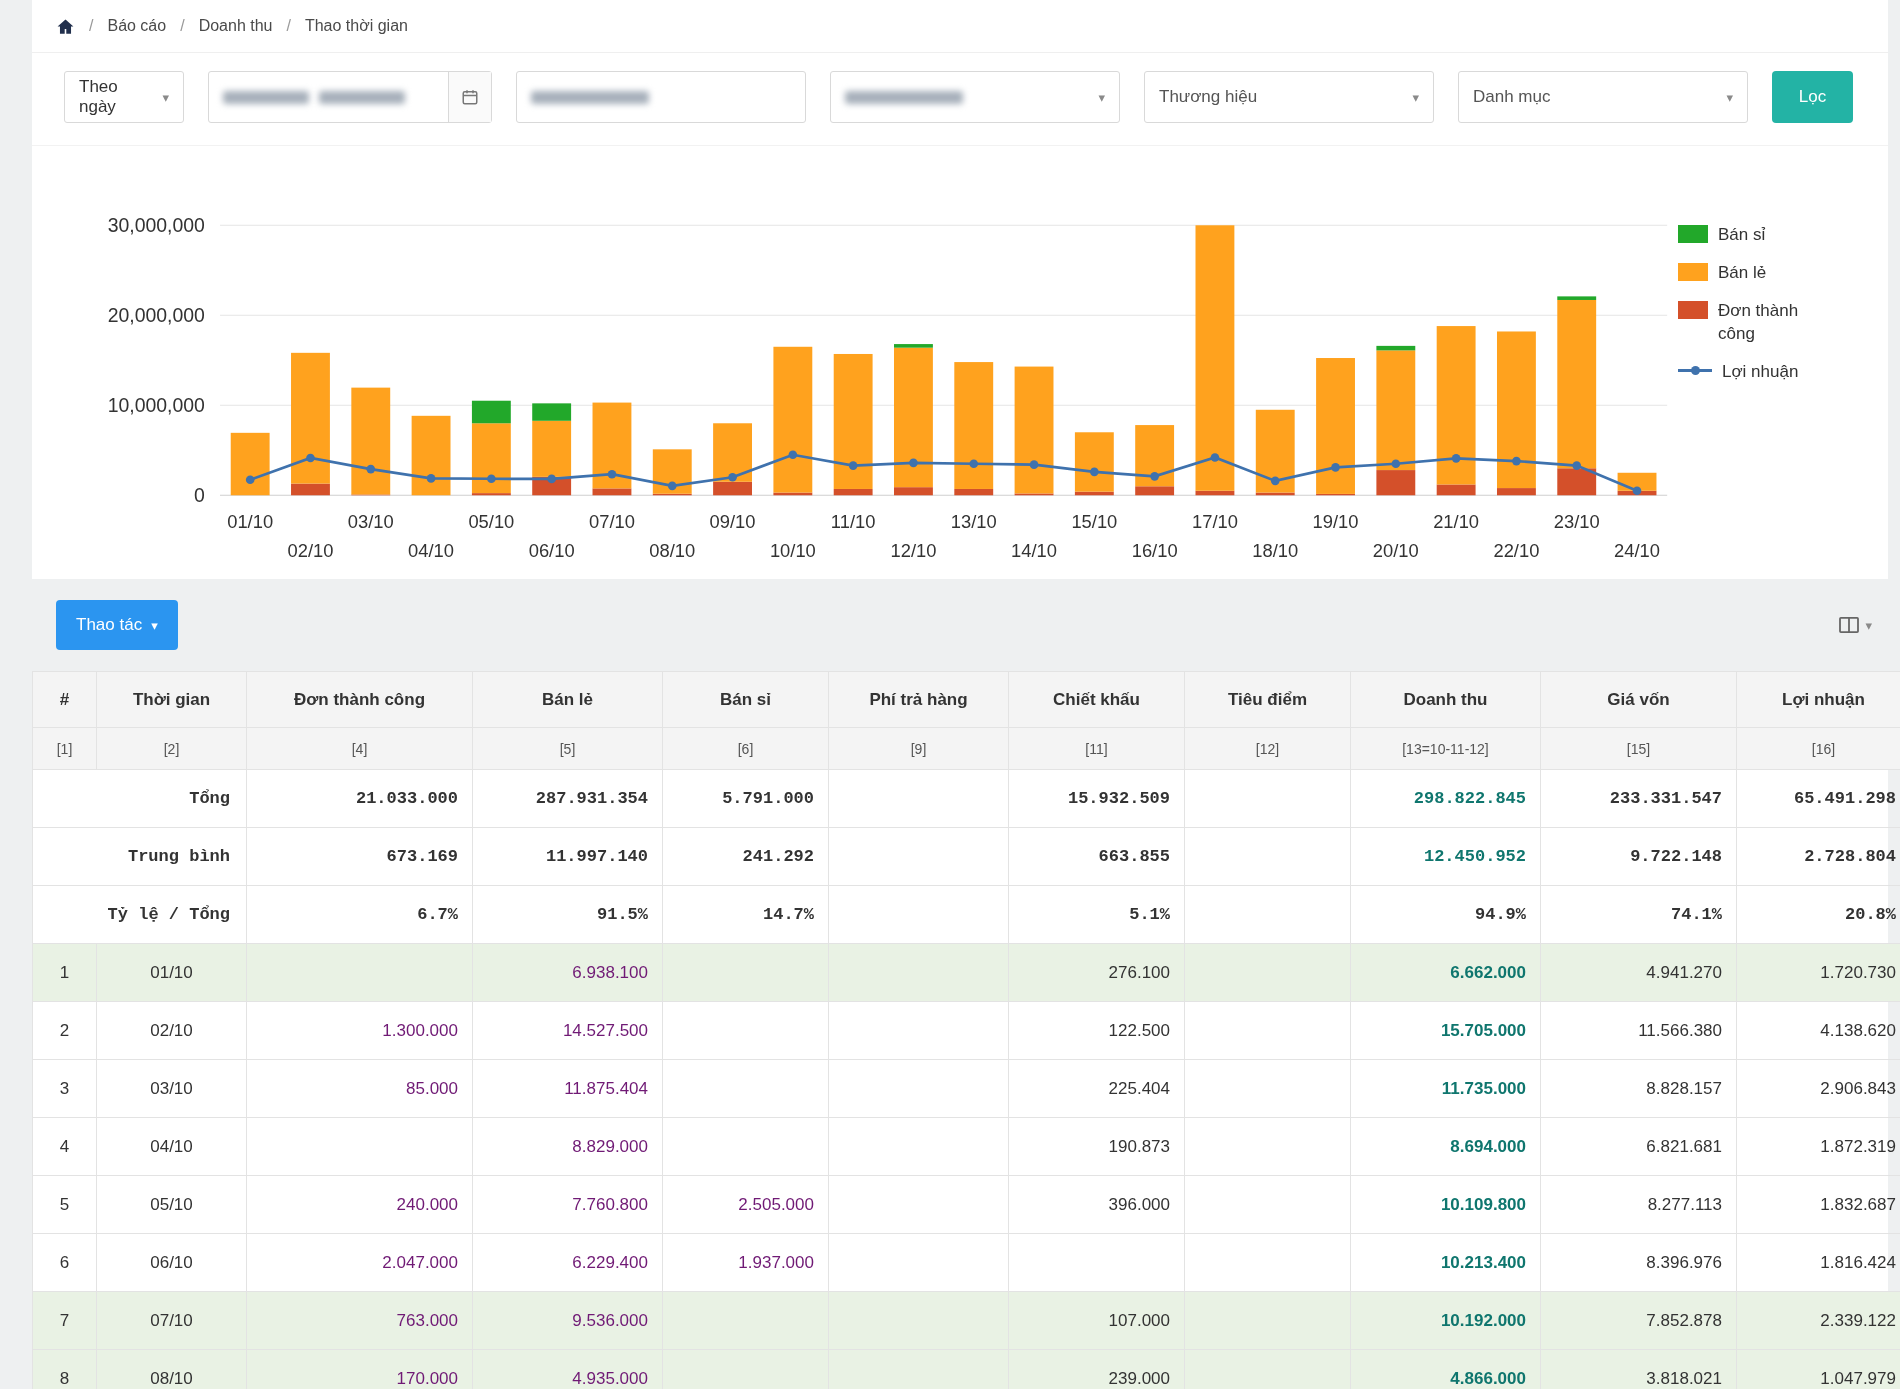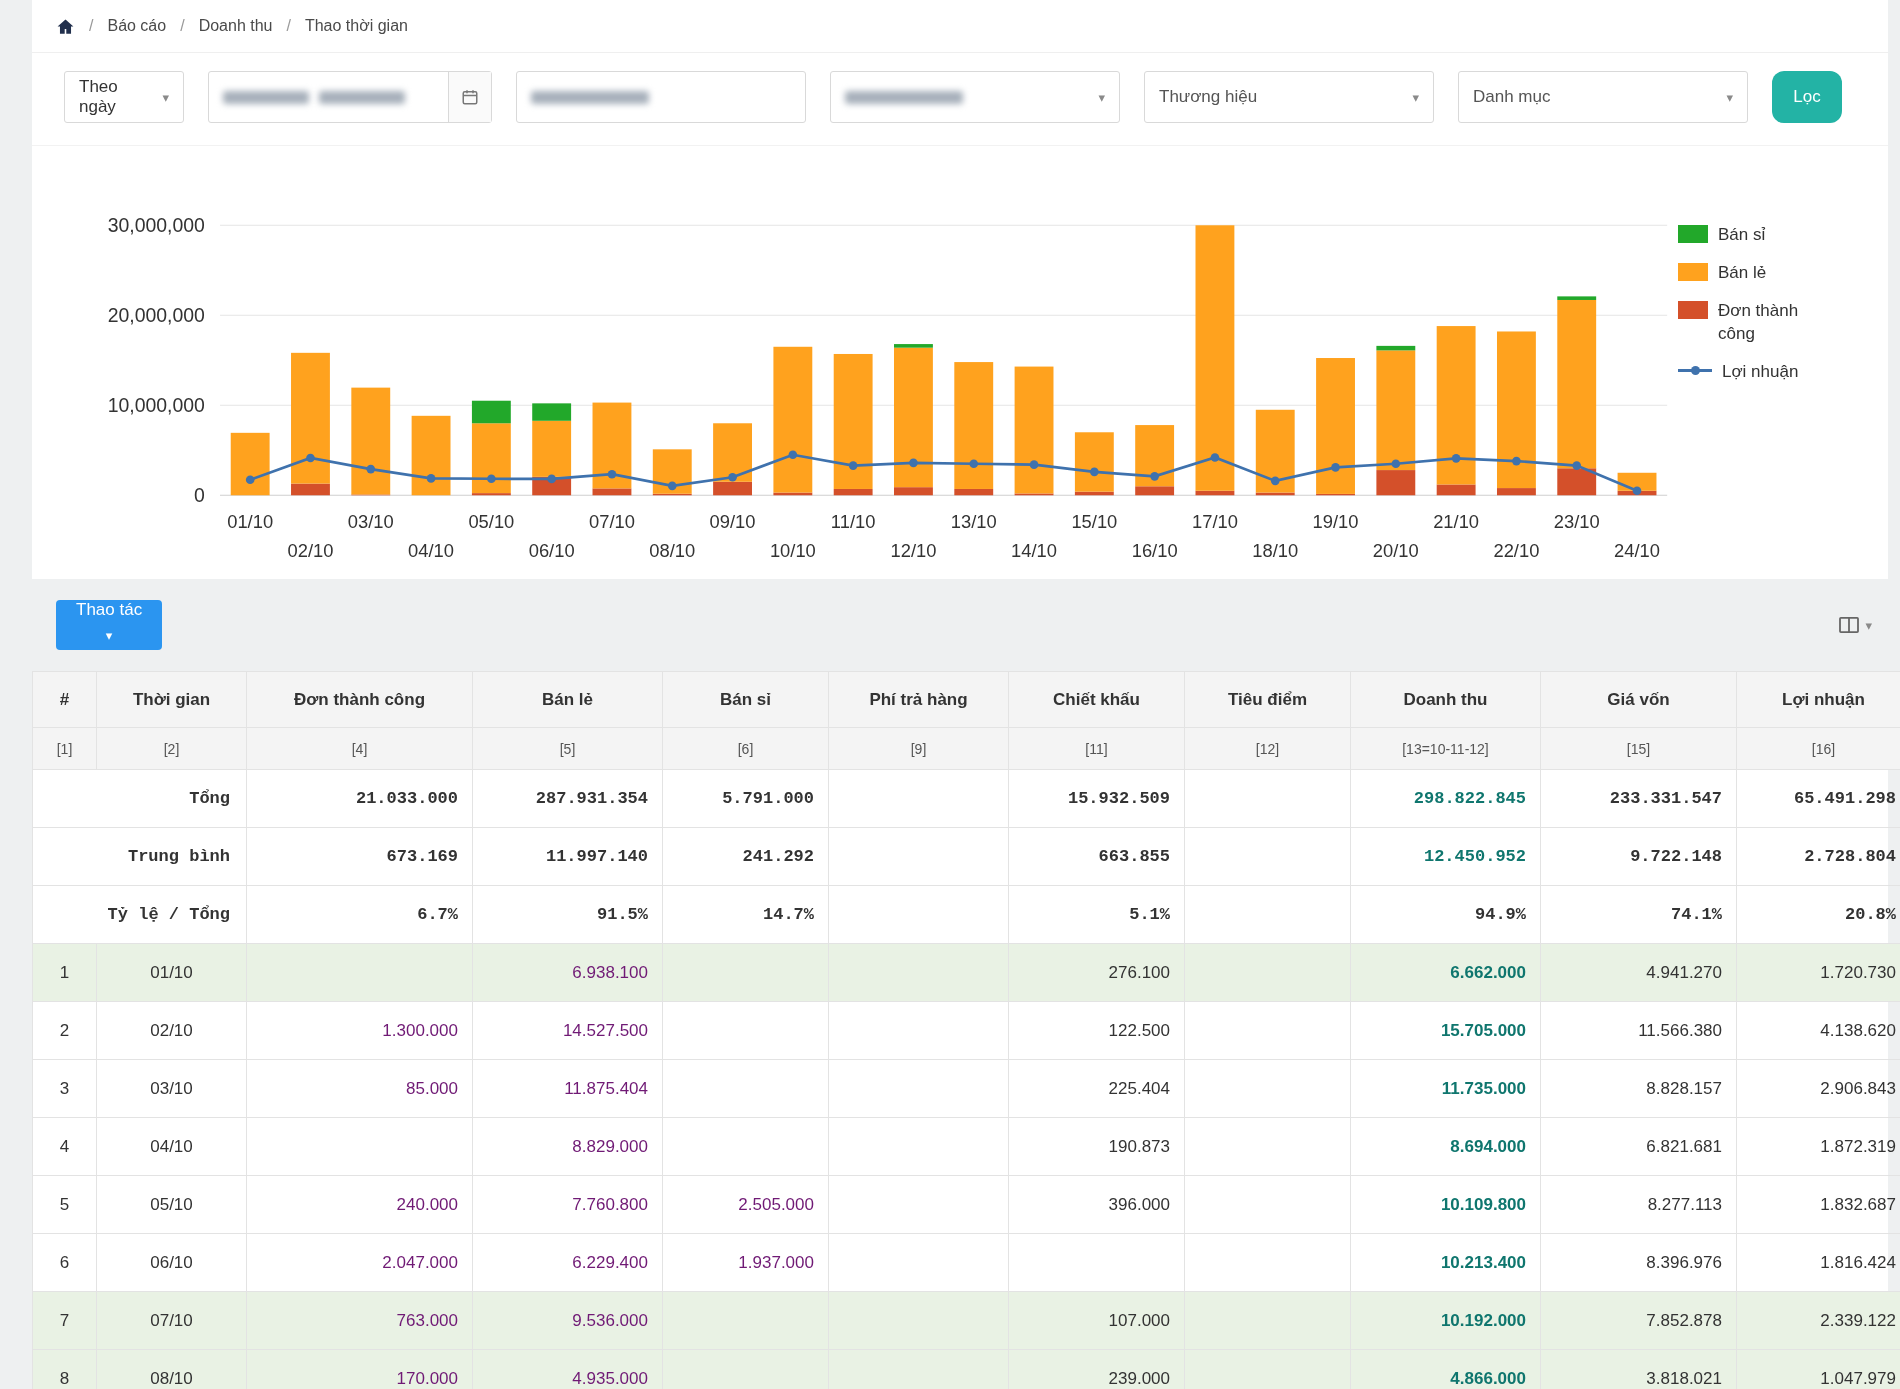--- a/index.html
+++ b/index.html
@@ -21,21 +21,21 @@
   .chev{color:#8a8a8a;font-size:13px;line-height:1;}
   .w-period{width:120px;}
   .w-std{width:290px;}
   .date-box{width:284px;padding:0;padding-left:14px;cursor:pointer;}
   .redact{display:inline-block;height:13px;border-radius:3px;background:#a7b0bb;filter:blur(3px);}
   .r-date{width:86px;margin-right:10px;}
   .r-text{width:118px;}
   .cal-seg{margin-left:auto;width:42px;height:100%;border-left:1px solid #d9d9d9;
     display:flex;align-items:center;justify-content:center;background:#fafafa;}
   .ph{color:#555;}
-  .btn-loc{width:70px;height:52px;background:#23b3a5;color:#fff;border:none;border-radius:12px;
+  .btn-loc{width:81px;height:52px;background:#23b3a5;color:#fff;border:none;border-radius:4px;
     font-size:17px;font-family:inherit;cursor:pointer;}
 
   
   .chart-card{background:#fff;border-top:1px solid #f2f2f2;padding:62px 18px 4px 26px;display:flex;}
   .chart-svg{width:1620px;height:auto;display:block;}
   svg .grid{stroke:#e5e5e5;stroke-width:1;}
   svg .axis0{stroke:#cfcfcf;stroke-width:1;}
   svg .ylab{font-size:18px;fill:#333;text-anchor:end;font-family:"Liberation Sans",sans-serif;}
   svg .xlab{font-size:17px;fill:#333;text-anchor:middle;font-family:"Liberation Sans",sans-serif;}
   svg .profitline{fill:none;stroke-width:2.5;}
@@ -44,21 +44,21 @@
   .sw-box{width:30px;height:18px;flex:none;margin-top:1px;}
   .sw-line{width:34px;height:18px;flex:none;position:relative;}
   .sw-line .ln{position:absolute;left:0;right:0;top:8px;height:3px;}
   .sw-line .dt{position:absolute;left:13px;top:5px;width:9px;height:9px;border-radius:50%;}
   .legend-label{line-height:1.35;max-width:120px;}
 
   
   .toolbar{height:92px;display:flex;align-items:center;justify-content:space-between;
     padding:0 16px 0 24px;}
   .btn-action{background:#2b95f0;color:#fff;border:none;border-radius:4px;height:50px;
-    padding:0 20px;font-size:17px;font-family:inherit;display:flex;align-items:center;gap:9px;cursor:pointer;flex-direction:column;}
+    padding:0 20px;font-size:17px;font-family:inherit;display:flex;align-items:center;gap:9px;cursor:pointer;}
   .col-toggle{display:flex;align-items:center;gap:5px;color:#666;cursor:pointer;}
 
   
   .table-card{background:#fff;}
   table{border-collapse:collapse;width:100%;table-layout:fixed;font-size:17px;}
   th,td{border:1px solid #e3e3e3;box-sizing:border-box;overflow:hidden;white-space:nowrap;}
   thead tr.main th{background:#f4f4f4;font-weight:bold;height:56px;text-align:center;color:#333;}
   thead tr.sub th{background:#f4f4f4;font-weight:normal;font-size:14px;color:#555;height:42px;text-align:center;}
   td{height:58px;}
   .num{text-align:right;padding-right:14px;}

